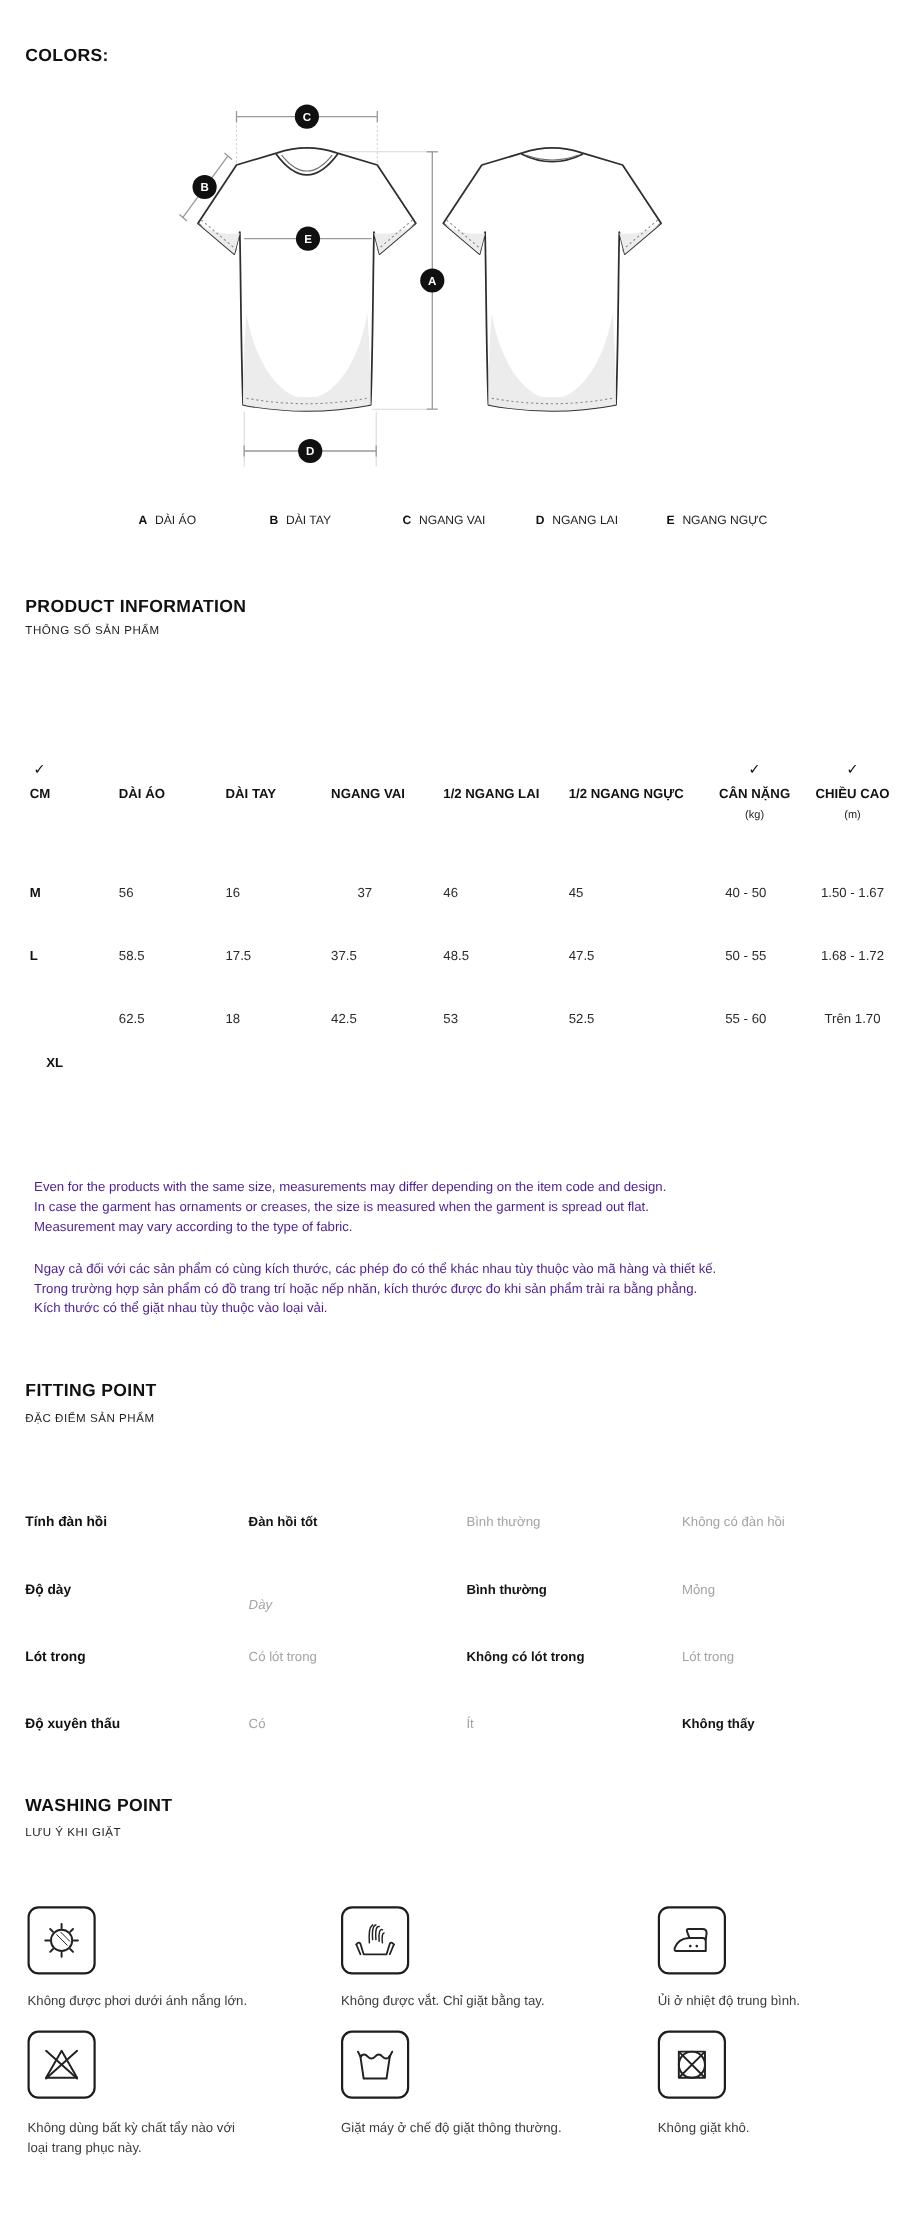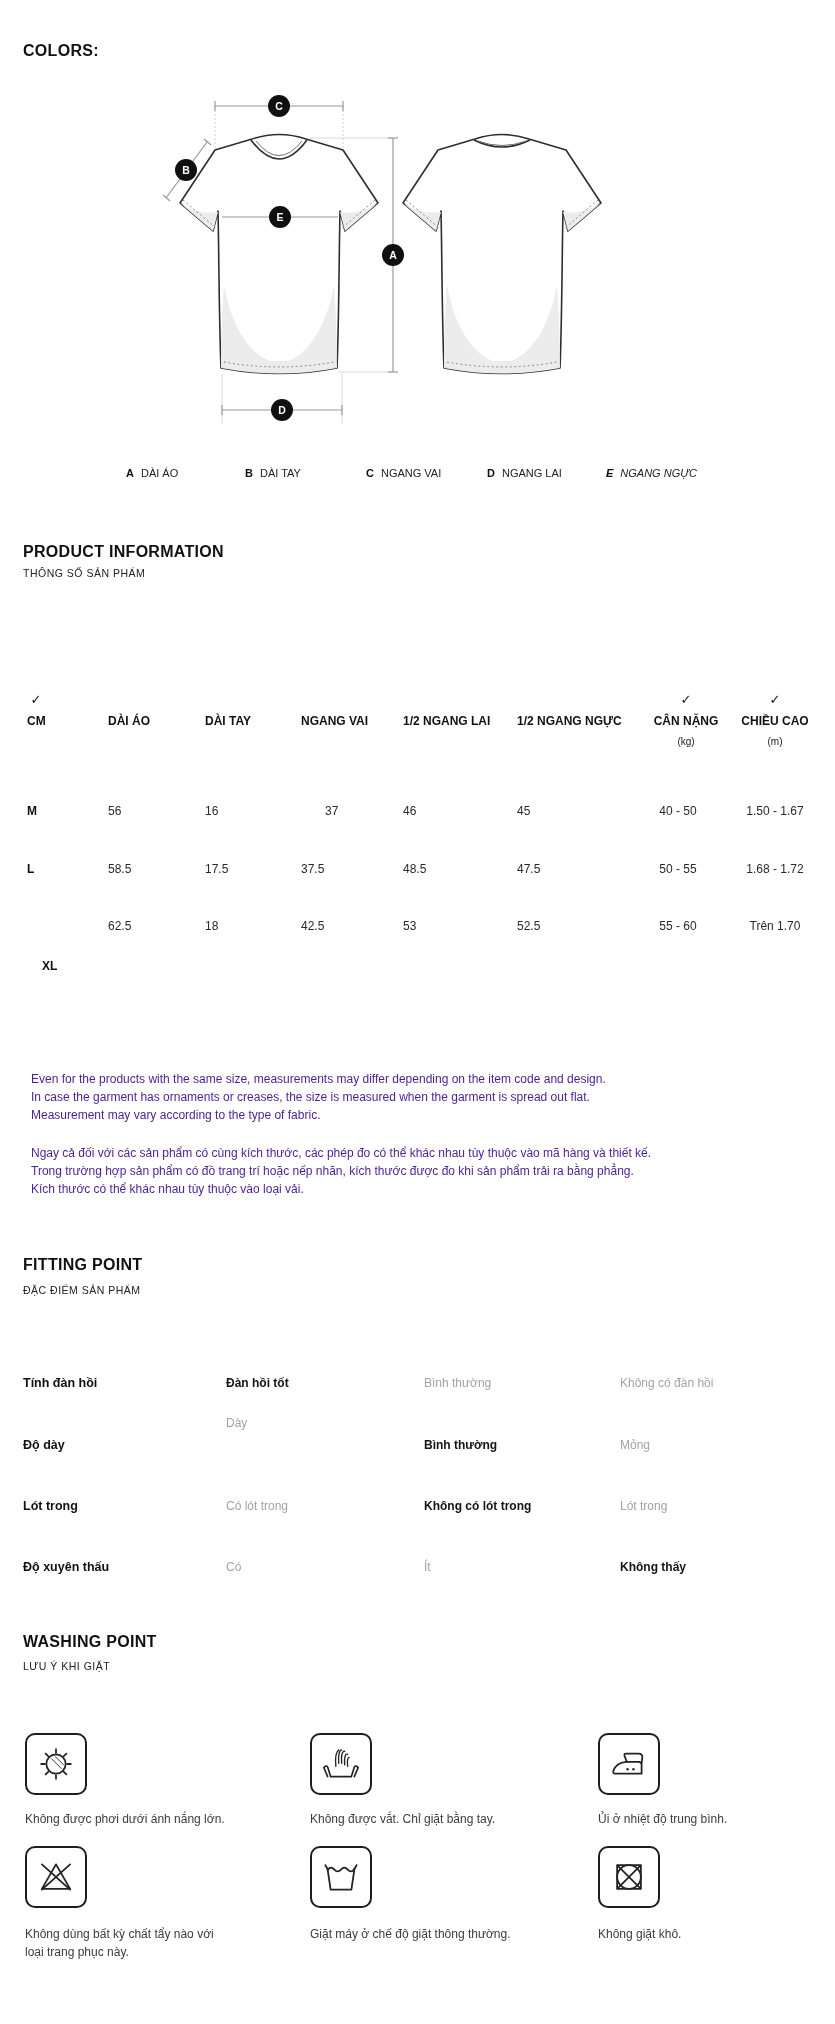--- a/index.html
+++ b/index.html
@@ -101,21 +101,21 @@
       <circle cx="282" cy="410" r="11" fill="#101010"></circle>
       <text x="282" y="414" fill="#fff">D</text>
     </g>
   </svg>
 
   <div>
     <div class="legend-item" style="left:126px;top:467px;"><span class="k">A</span><span>DÀI ÁO</span></div>
     <div class="legend-item" style="left:245px;top:467px;"><span class="k">B</span><span>DÀI TAY</span></div>
     <div class="legend-item" style="left:366px;top:467px;"><span class="k">C</span><span>NGANG VAI</span></div>
     <div class="legend-item" style="left:487px;top:467px;"><span class="k">D</span><span>NGANG LAI</span></div>
-    <div class="legend-item" style="left:606px;top:467px;font-style:italic;"><span class="k">E</span><span>NGANG NGỰC</span></div>
+    <div class="legend-item" style="left:606px;top:467px;"><span class="k">E</span><span>NGANG NGỰC</span></div>
   </div>
 
   <div class="abs h1" style="left:23px;top:543px;">PRODUCT INFORMATION</div>
   <div class="abs h2" style="left:23px;top:567px;">THÔNG SỐ SẢN PHẨM</div>
 
   <div>
     <div class="abs check" style="left:36px;top:692px;">✓</div>
     <div class="abs check" style="left:686px;top:692px;">✓</div>
     <div class="abs check" style="left:775px;top:692px;">✓</div>
 
@@ -157,34 +157,34 @@
     <div class="abs td ctr" style="left:678px;top:919px;text-align:right;">55 - 60</div>
     <div class="abs td ctr" style="left:775px;top:919px;">Trên 1.70</div>
   </div>
 
   <div>
     <div class="abs note" style="left:31px;top:1072px;">Even for the products with the same size, measurements may differ depending on the item code and design.</div>
     <div class="abs note" style="left:31px;top:1090px;">In case the garment has ornaments or creases, the size is measured when the garment is spread out flat.</div>
     <div class="abs note" style="left:31px;top:1108px;">Measurement may vary according to the type of fabric.</div>
     <div class="abs note" style="left:31px;top:1146px;">Ngay cả đối với các sản phẩm có cùng kích thước, các phép đo có thể khác nhau tùy thuộc vào mã hàng và thiết kế.</div>
     <div class="abs note" style="left:31px;top:1164px;">Trong trường hợp sản phẩm có đồ trang trí hoặc nếp nhăn, kích thước được đo khi sản phẩm trải ra bằng phẳng.</div>
-    <div class="abs note" style="left:31px;top:1182px;">Kích thước có thể khác nhau tùy thuộc vào loại vải.</div>
+    <div class="abs note" style="left:31px;top:1182px;">Kích thước có thể giặt nhau tùy thuộc vào loại vải.</div>
   </div>
 
   <div class="abs h1" style="left:23px;top:1256px;">FITTING POINT</div>
   <div class="abs h2" style="left:23px;top:1284px;">ĐẶC ĐIỂM SẢN PHẨM</div>
 
   <div>
     <div class="abs flab" style="left:23px;top:1376px;">Tính đàn hồi</div>
     <div class="abs fopt sel" style="left:226px;top:1376px;">Đàn hồi tốt</div>
     <div class="abs fopt" style="left:424px;top:1376px;">Bình thường</div>
     <div class="abs fopt" style="left:620px;top:1376px;">Không có đàn hồi</div>
 
     <div class="abs flab" style="left:23px;top:1438px;">Độ dày</div>
-    <div class="abs fopt" style="left:226px;top:1416px;">Dày</div>
+    <div class="abs fopt" style="left:226px;top:1452px;font-style:italic;">Dày</div>
     <div class="abs fopt sel" style="left:424px;top:1438px;">Bình thường</div>
     <div class="abs fopt" style="left:620px;top:1438px;">Mỏng</div>
 
     <div class="abs flab" style="left:23px;top:1499px;">Lót trong</div>
     <div class="abs fopt" style="left:226px;top:1499px;">Có lót trong</div>
     <div class="abs fopt sel" style="left:424px;top:1499px;">Không có lót trong</div>
     <div class="abs fopt" style="left:620px;top:1499px;">Lót trong</div>
 
     <div class="abs flab" style="left:23px;top:1560px;">Độ xuyên thấu</div>
     <div class="abs fopt" style="left:226px;top:1560px;">Có</div>

